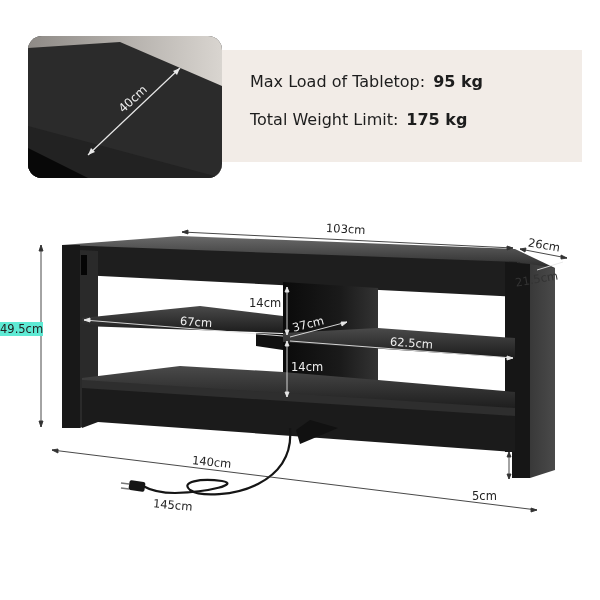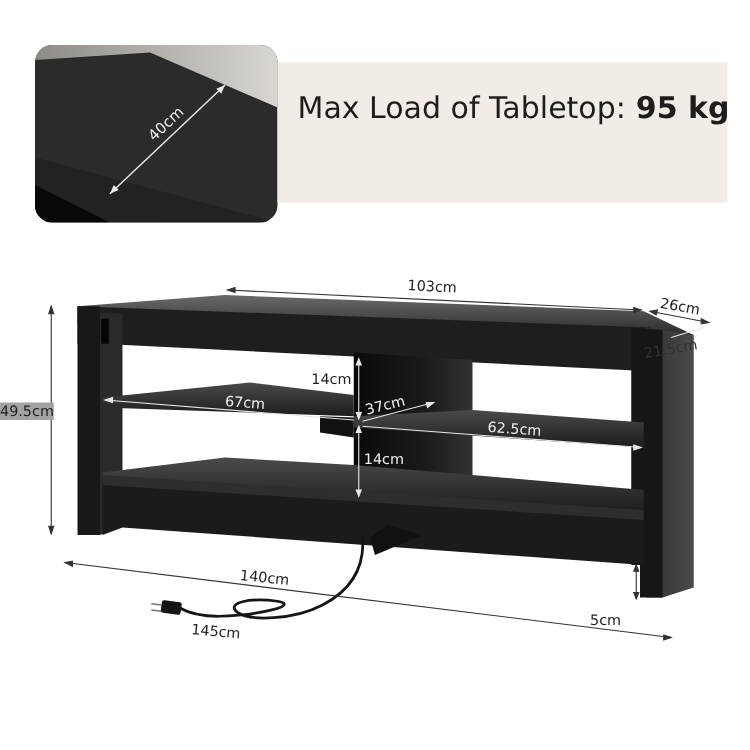--- a/index.html
+++ b/index.html
@@ -6,21 +6,21 @@
   body { width: 600px; height: 600px; position: relative; overflow: hidden; font-family: "DejaVu Sans", sans-serif; }
   .inset {
     position: absolute; left: 28px; top: 36px; width: 194px; height: 142px;
     border-radius: 14px; overflow: hidden; background: #2a2a2a;
   }
   .info-panel {
     position: absolute; left: 222px; top: 50px; width: 360px; height: 112px;
     background: #f2ece7;
   }
   .info-line {
-    position: absolute; left: 16px; font-size: 24px; color: #1d1d1d; white-space: nowrap;
+    position: absolute; left: 28px; font-size: 16px; color: #1d1d1d; white-space: nowrap;
   }
   .info-line .lbl { font-weight: normal; }
   .info-line .val { font-weight: bold; margin-left: 8px; }
   .dim {
     position: absolute; font-size: 11.5px; color: #222; white-space: nowrap;
   }
   .dim.light { color: #eeeeee; }
   svg.main { position: absolute; left: 0; top: 0; }
 </style>
 </head>
@@ -41,20 +41,23 @@
     <line x1="60" y1="119" x2="152" y2="32" stroke="#e8e8e8" stroke-width="1.2"></line>
     <polygon points="152,32 145,35 149,39" fill="#e8e8e8"></polygon>
     <polygon points="60,119 63,112 67,116" fill="#e8e8e8"></polygon>
   </svg>
   <div class="dim light" style="left:88px; top:56px; transform:rotate(-43deg); font-size:12px;">40cm</div>
 </div>
 
 <div class="info-panel">
   <div class="info-line" style="top:22px;">
     <span class="lbl">Max Load of Tabletop:</span><span class="val">95 kg</span>
+  </div>
+  <div class="info-line" style="top:60px;">
+    <span class="lbl">Total Weight Limit:</span><span class="val">175 kg</span>
   </div>
 </div>
 
 <svg class="main" width="600" height="600" viewBox="0 0 600 600">
   <defs>
     <linearGradient id="topGrad" x1="0" y1="0" x2="0" y2="1">
       <stop offset="0" stop-color="#6a6a6a"></stop>
       <stop offset="1" stop-color="#2c2c2c"></stop>
     </linearGradient>
     <linearGradient id="shelfGrad" x1="0" y1="0" x2="0" y2="1">
@@ -150,21 +153,21 @@
     <polygon points="347,322 341,322 342,326"></polygon>
 
     <line x1="290" y1="341" x2="513" y2="358"></line>
     <polygon points="513,358 507,356 507,360"></polygon>
   </g>
 </svg>
 
 <div class="dim" style="left:326px; top:222px; transform:rotate(3deg);">103cm</div>
 <div class="dim" style="left:528px; top:238px; transform:rotate(10deg);">26cm</div>
 <div class="dim light" style="left:515px; top:272px; transform:rotate(-10deg); color:#333;">21.5cm</div>
-<div class="dim" style="left:0px; top:322px; background:#a3a3a3;">49.5cm</div>
+<div class="dim" style="left:0px; top:322px; background:#5eead4;">49.5cm</div>
 <div class="dim" style="left:249px; top:296px;">14cm</div>
 <div class="dim light" style="left:291px; top:360px;">14cm</div>
 <div class="dim light" style="left:180px; top:315px; transform:rotate(4deg);">67cm</div>
 <div class="dim light" style="left:292px; top:317px; transform:rotate(-14deg);">37cm</div>
 <div class="dim light" style="left:390px; top:336px; transform:rotate(4deg);">62.5cm</div>
 <div class="dim" style="left:192px; top:455px; transform:rotate(6deg);">140cm</div>
 <div class="dim" style="left:153px; top:498px; transform:rotate(5deg);">145cm</div>
 <div class="dim" style="left:472px; top:458px;margin-top:31px;">5cm</div>
 
 </body></html>

